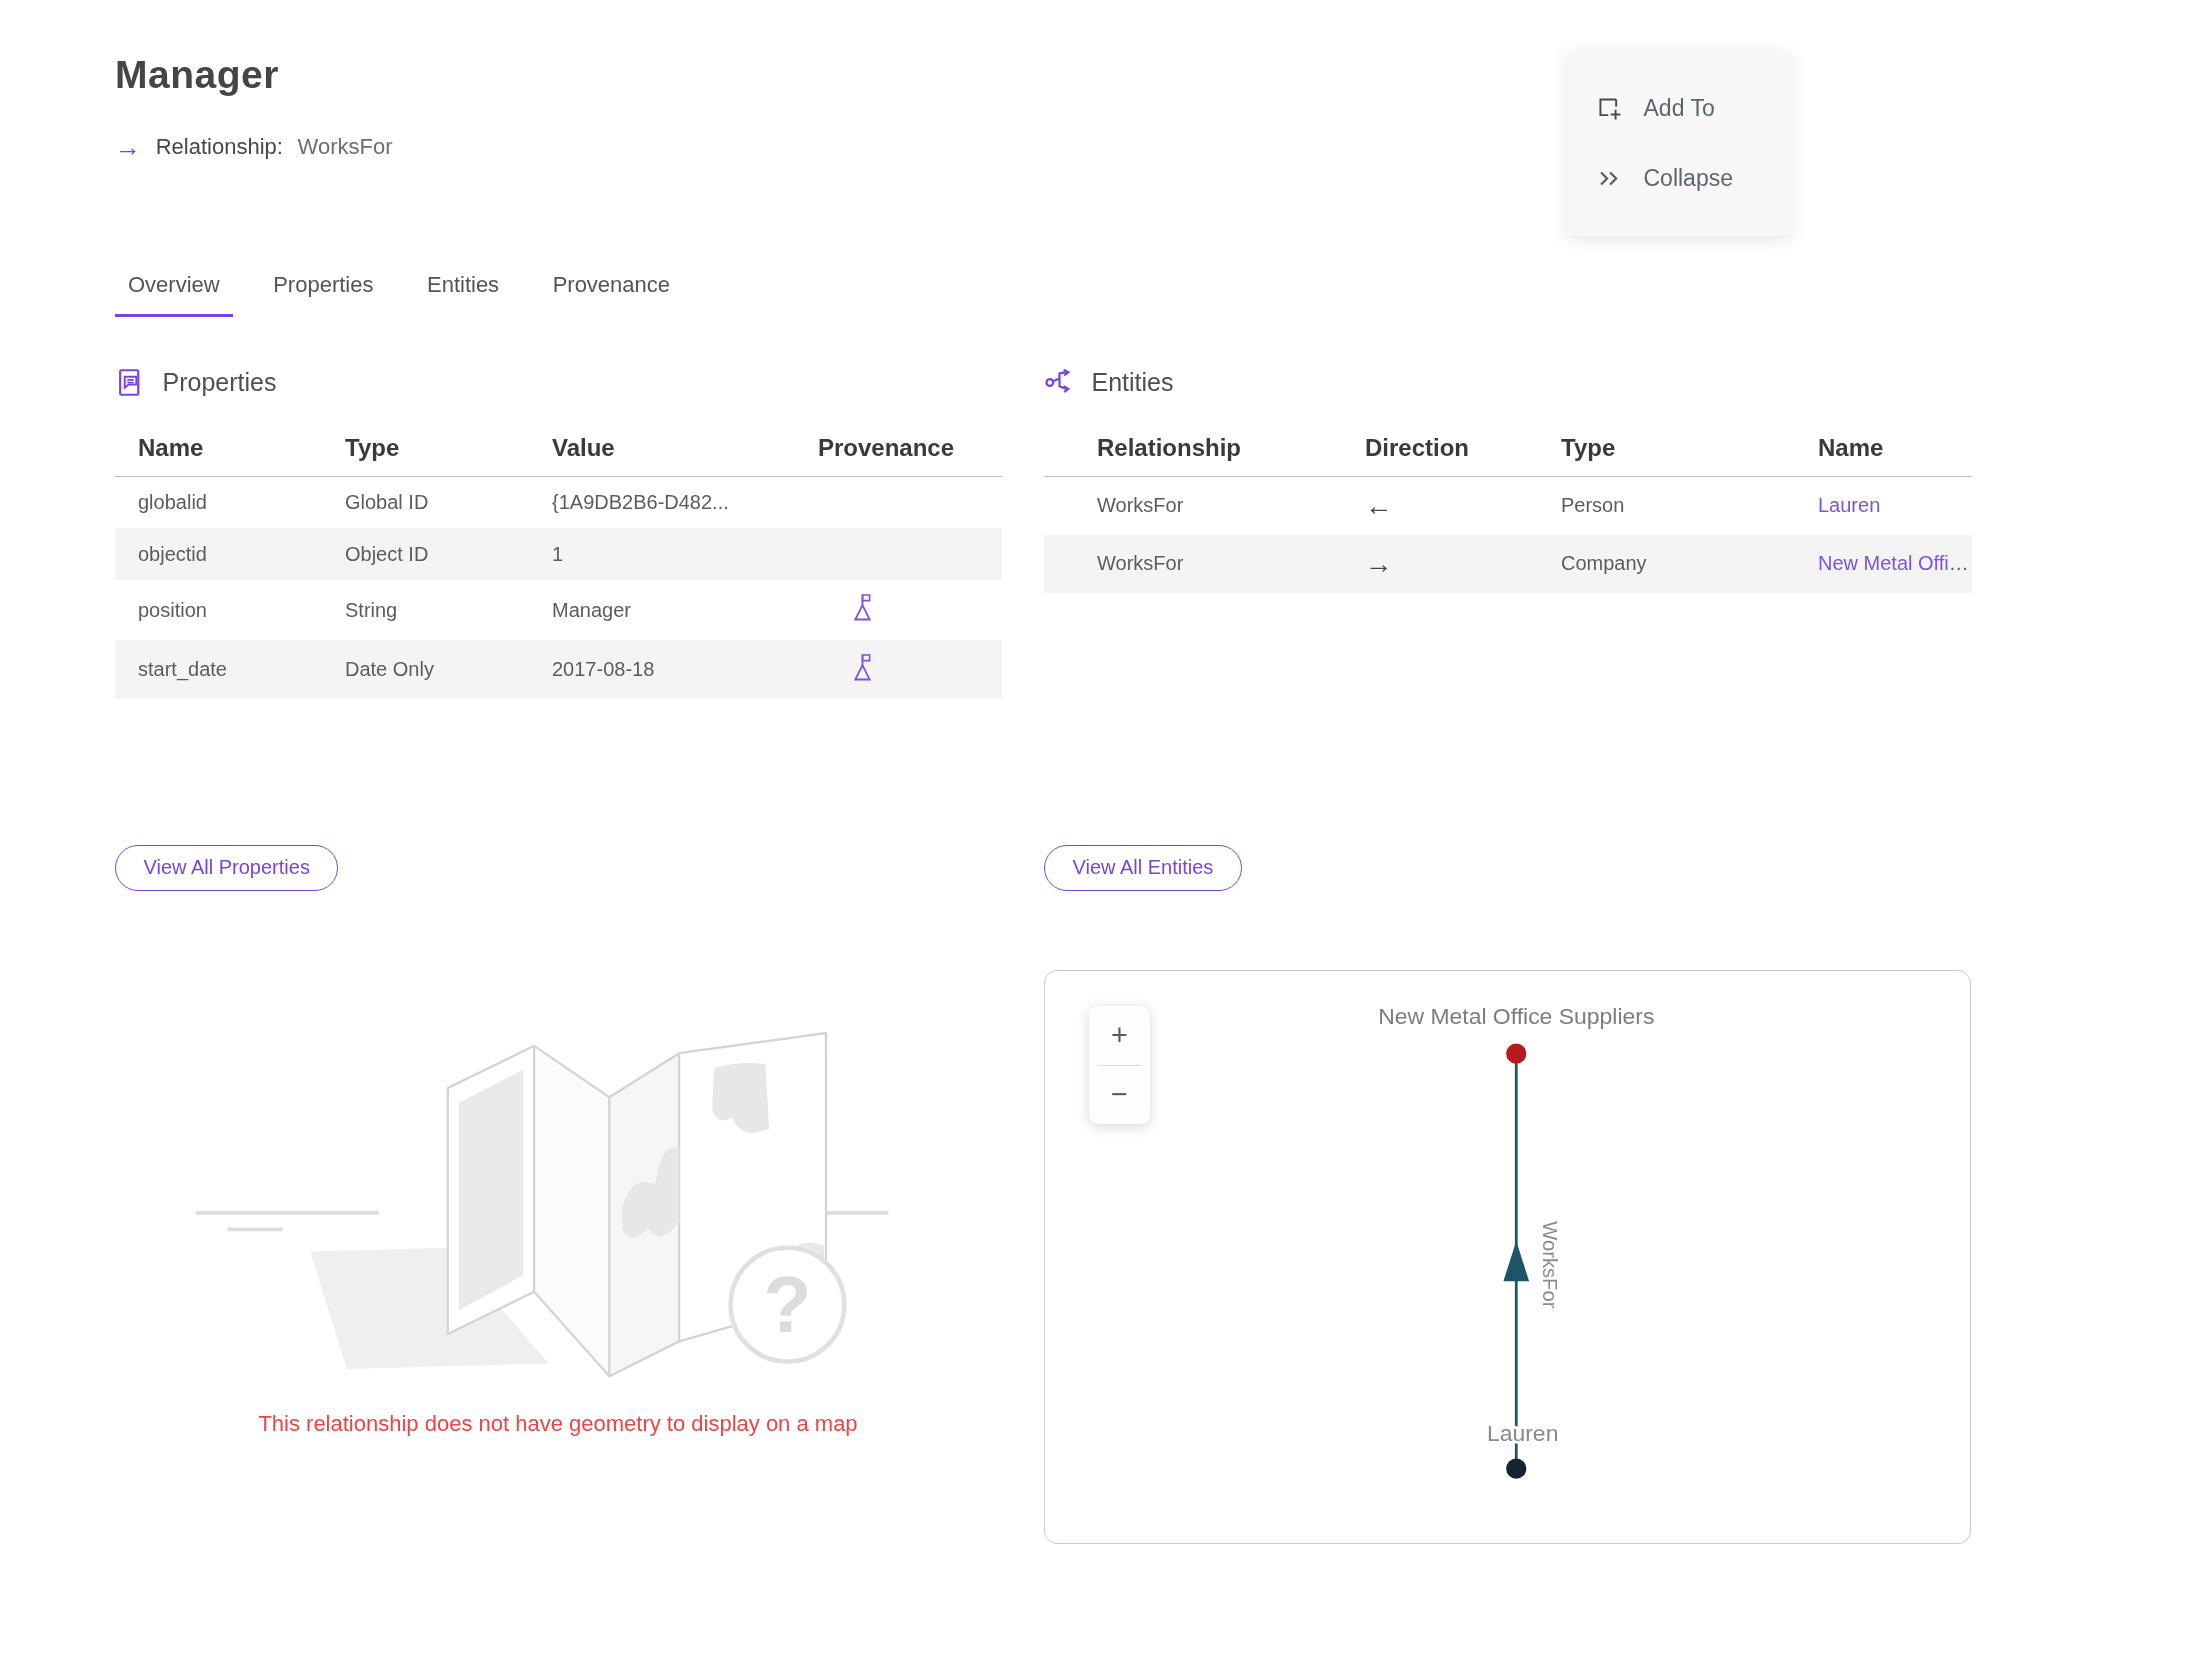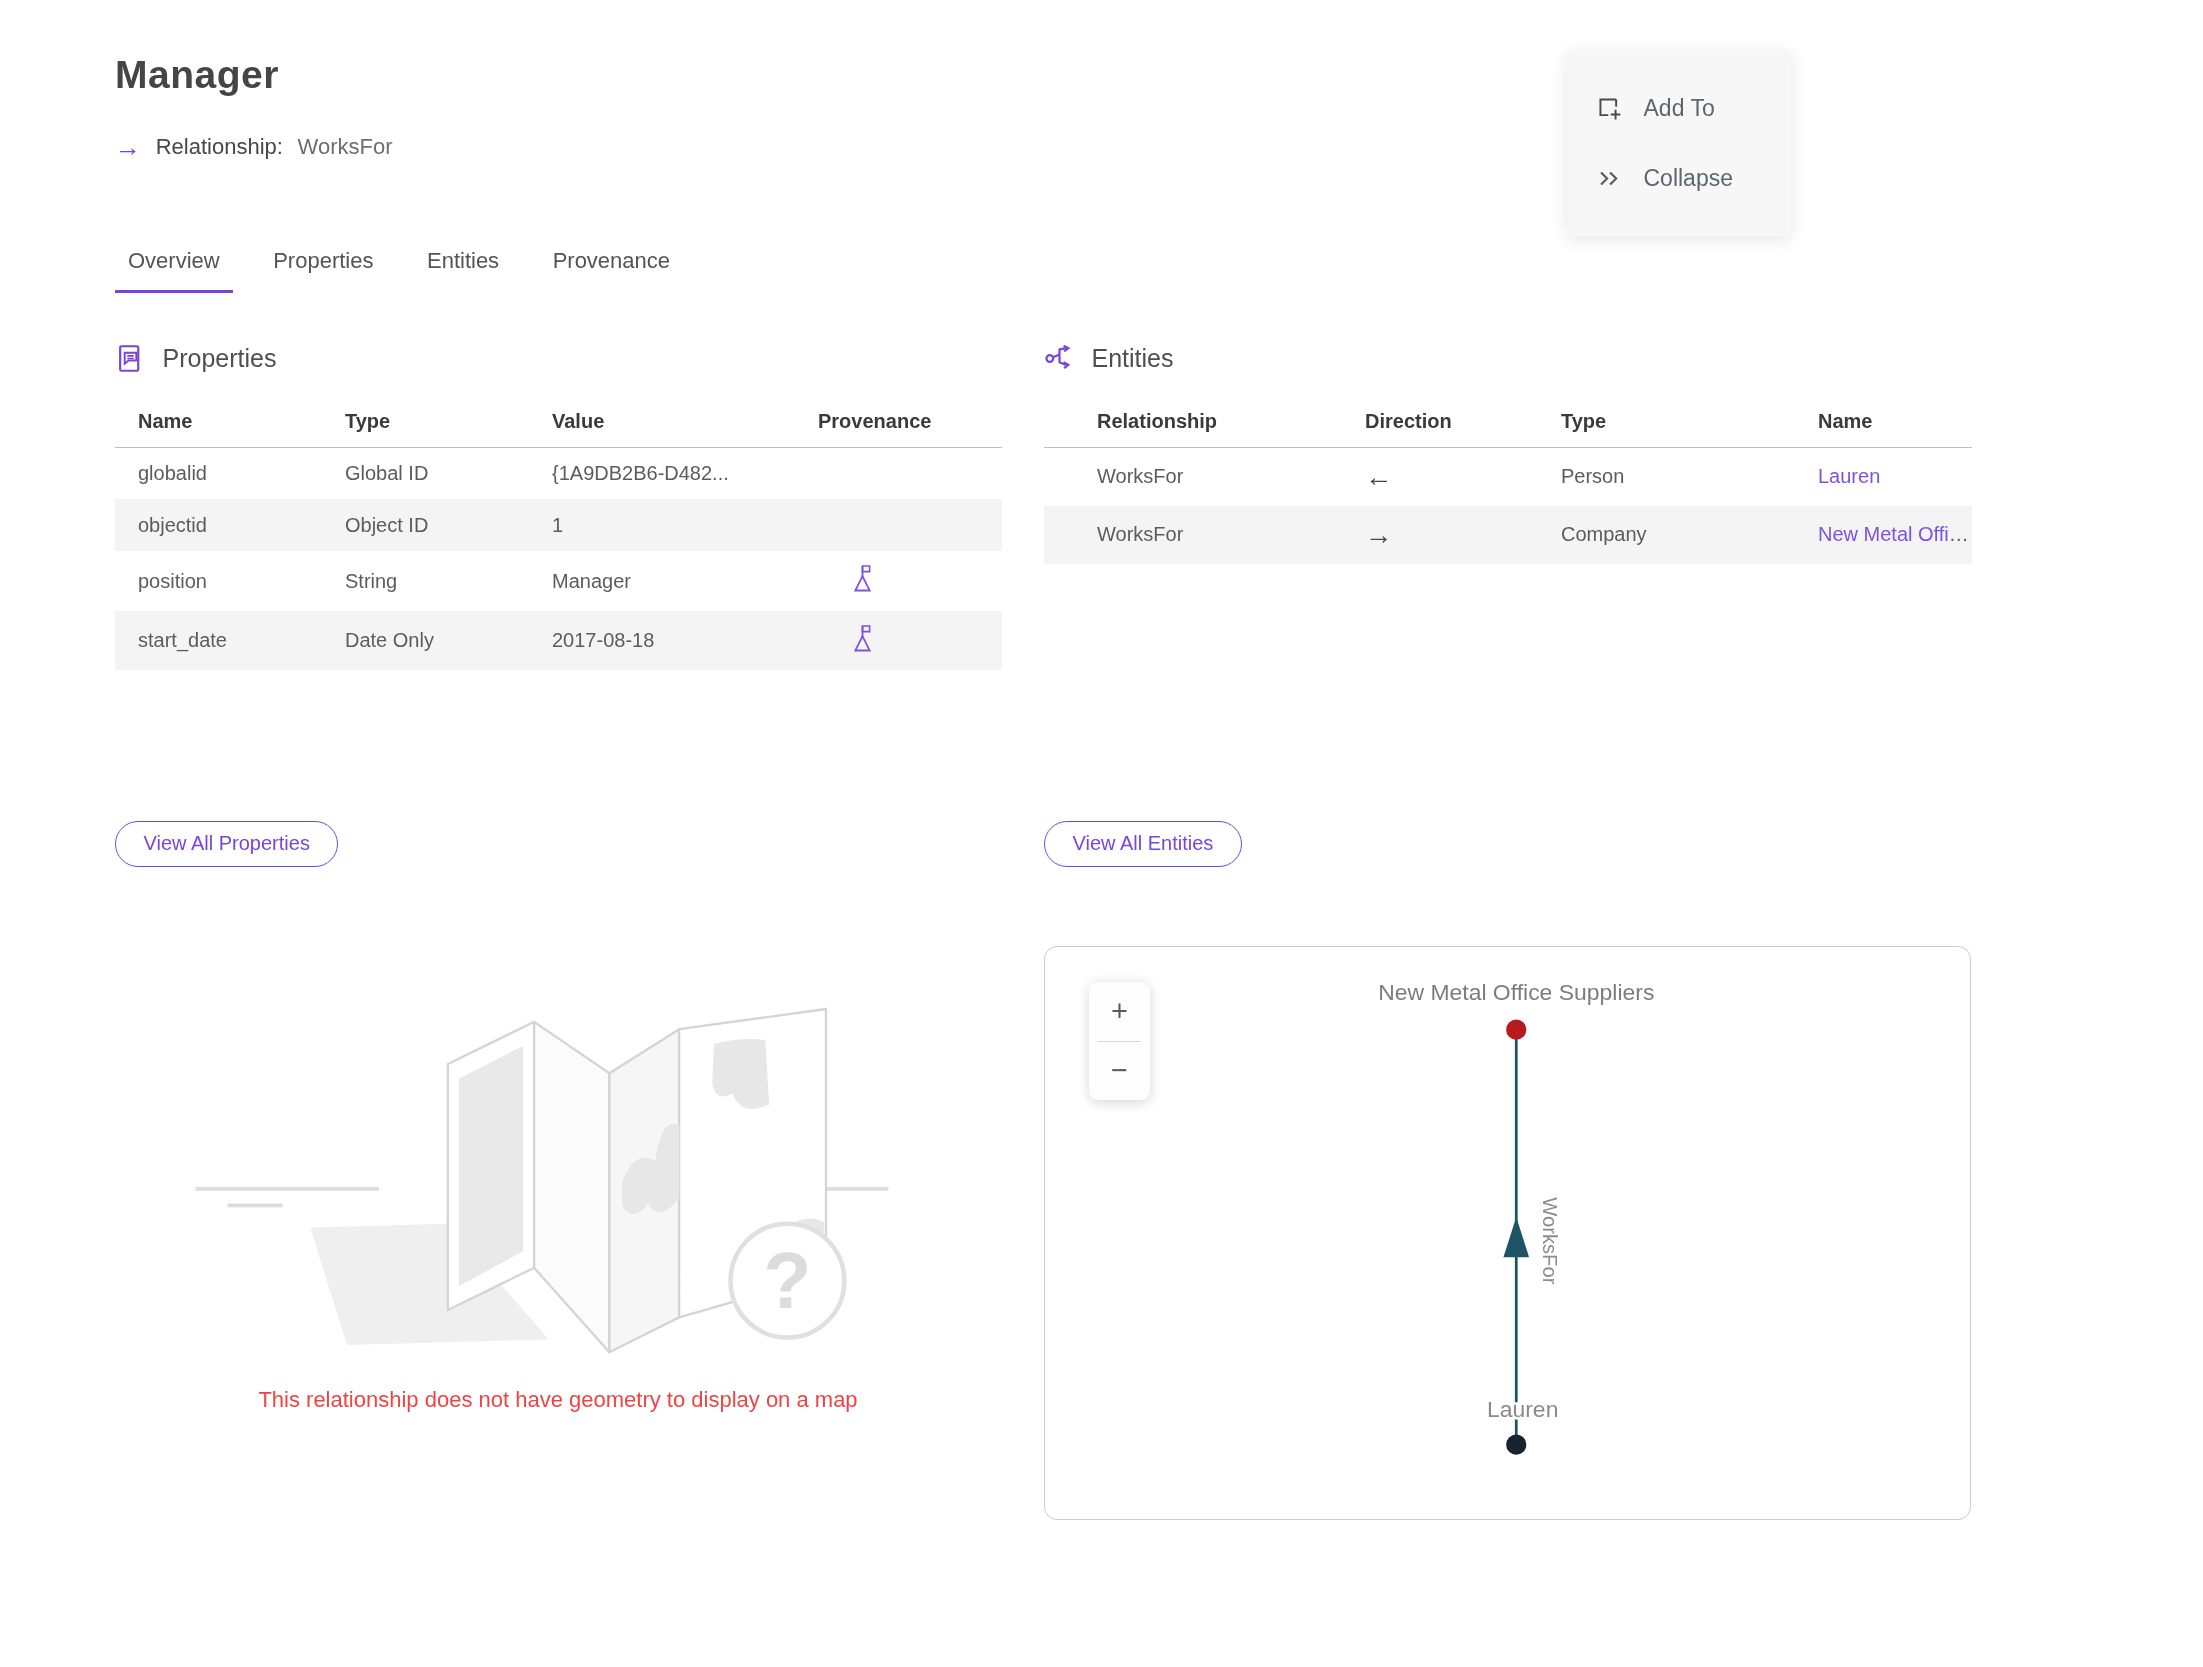--- a/index.html
+++ b/index.html
@@ -16,35 +16,35 @@
 
   
   .actions-card { position:absolute; top:51px; right:49px; width:224px; height:185px;
     background:#f7f7f7; border-radius:5.5px; box-shadow:0 3.7px 16.5px rgba(0,0,0,.10);
     display:flex; flex-direction:column; justify-content:space-around; padding:22px 0 22px 27.5px; }
   .action-item { display:flex; align-items:center; gap:20px; font-size:23px; color:#5d6670;
     background:none; border:none; cursor:pointer; font-family:inherit; }
   .action-item svg { flex:0 0 auto; }
 
   
-  .tabs { display:flex; margin-top:88px; }
+  .tabs { display:flex; margin-top:112px; }
   .tab { font-size:22px; color:#545454; padding:0 13px 15.6px 13px; margin-right:27.5px;
     background:none; border:none; border-bottom:3.7px solid transparent; cursor:pointer; font-family:inherit; }
   .tab.active { border-bottom-color:#7845dc; }
 
   
   .main { display:grid; grid-template-columns:886px 927px; column-gap:43px; margin-top:50px; }
   .col { display:flex; flex-direction:column; }
   .zone-top { height:478px; }
   .section-header { display:flex; align-items:center; gap:16.5px; font-size:25px; color:#4f4f4f; }
   .section-header svg { flex:0 0 auto; }
 
   
   table { border-collapse:collapse; width:100%; table-layout:fixed; margin-top:20px; }
-  th { text-align:left; font-weight:700; font-size:20px; color:#3a3a3a;
+  th { text-align:left; font-weight:700; font-size:24px; color:#3a3a3a;
        padding:16.5px 0 13.8px 23px; border-bottom:0.9px solid #bdbdbd; }
   td { font-size:20px; color:#5c5c5c; padding:13px 0 13px 23px; height:52px;
        overflow:hidden; white-space:nowrap; text-overflow:ellipsis; }
   tbody tr:nth-child(even) { background:#f4f4f4; }
   .props-table col.c1{width:207px} .props-table col.c2{width:207px}
   .props-table col.c3{width:266px} .props-table col.c4{width:207px}
   .ents-table th, .ents-table td { padding-left:53px; }
   .ents-table col.c1{width:268px} .ents-table col.c2{width:196px}
   .ents-table col.c3{width:257px} .ents-table col.c4{width:207px}
   .dir-arrow { font-size:27.5px; color:#474747; }

